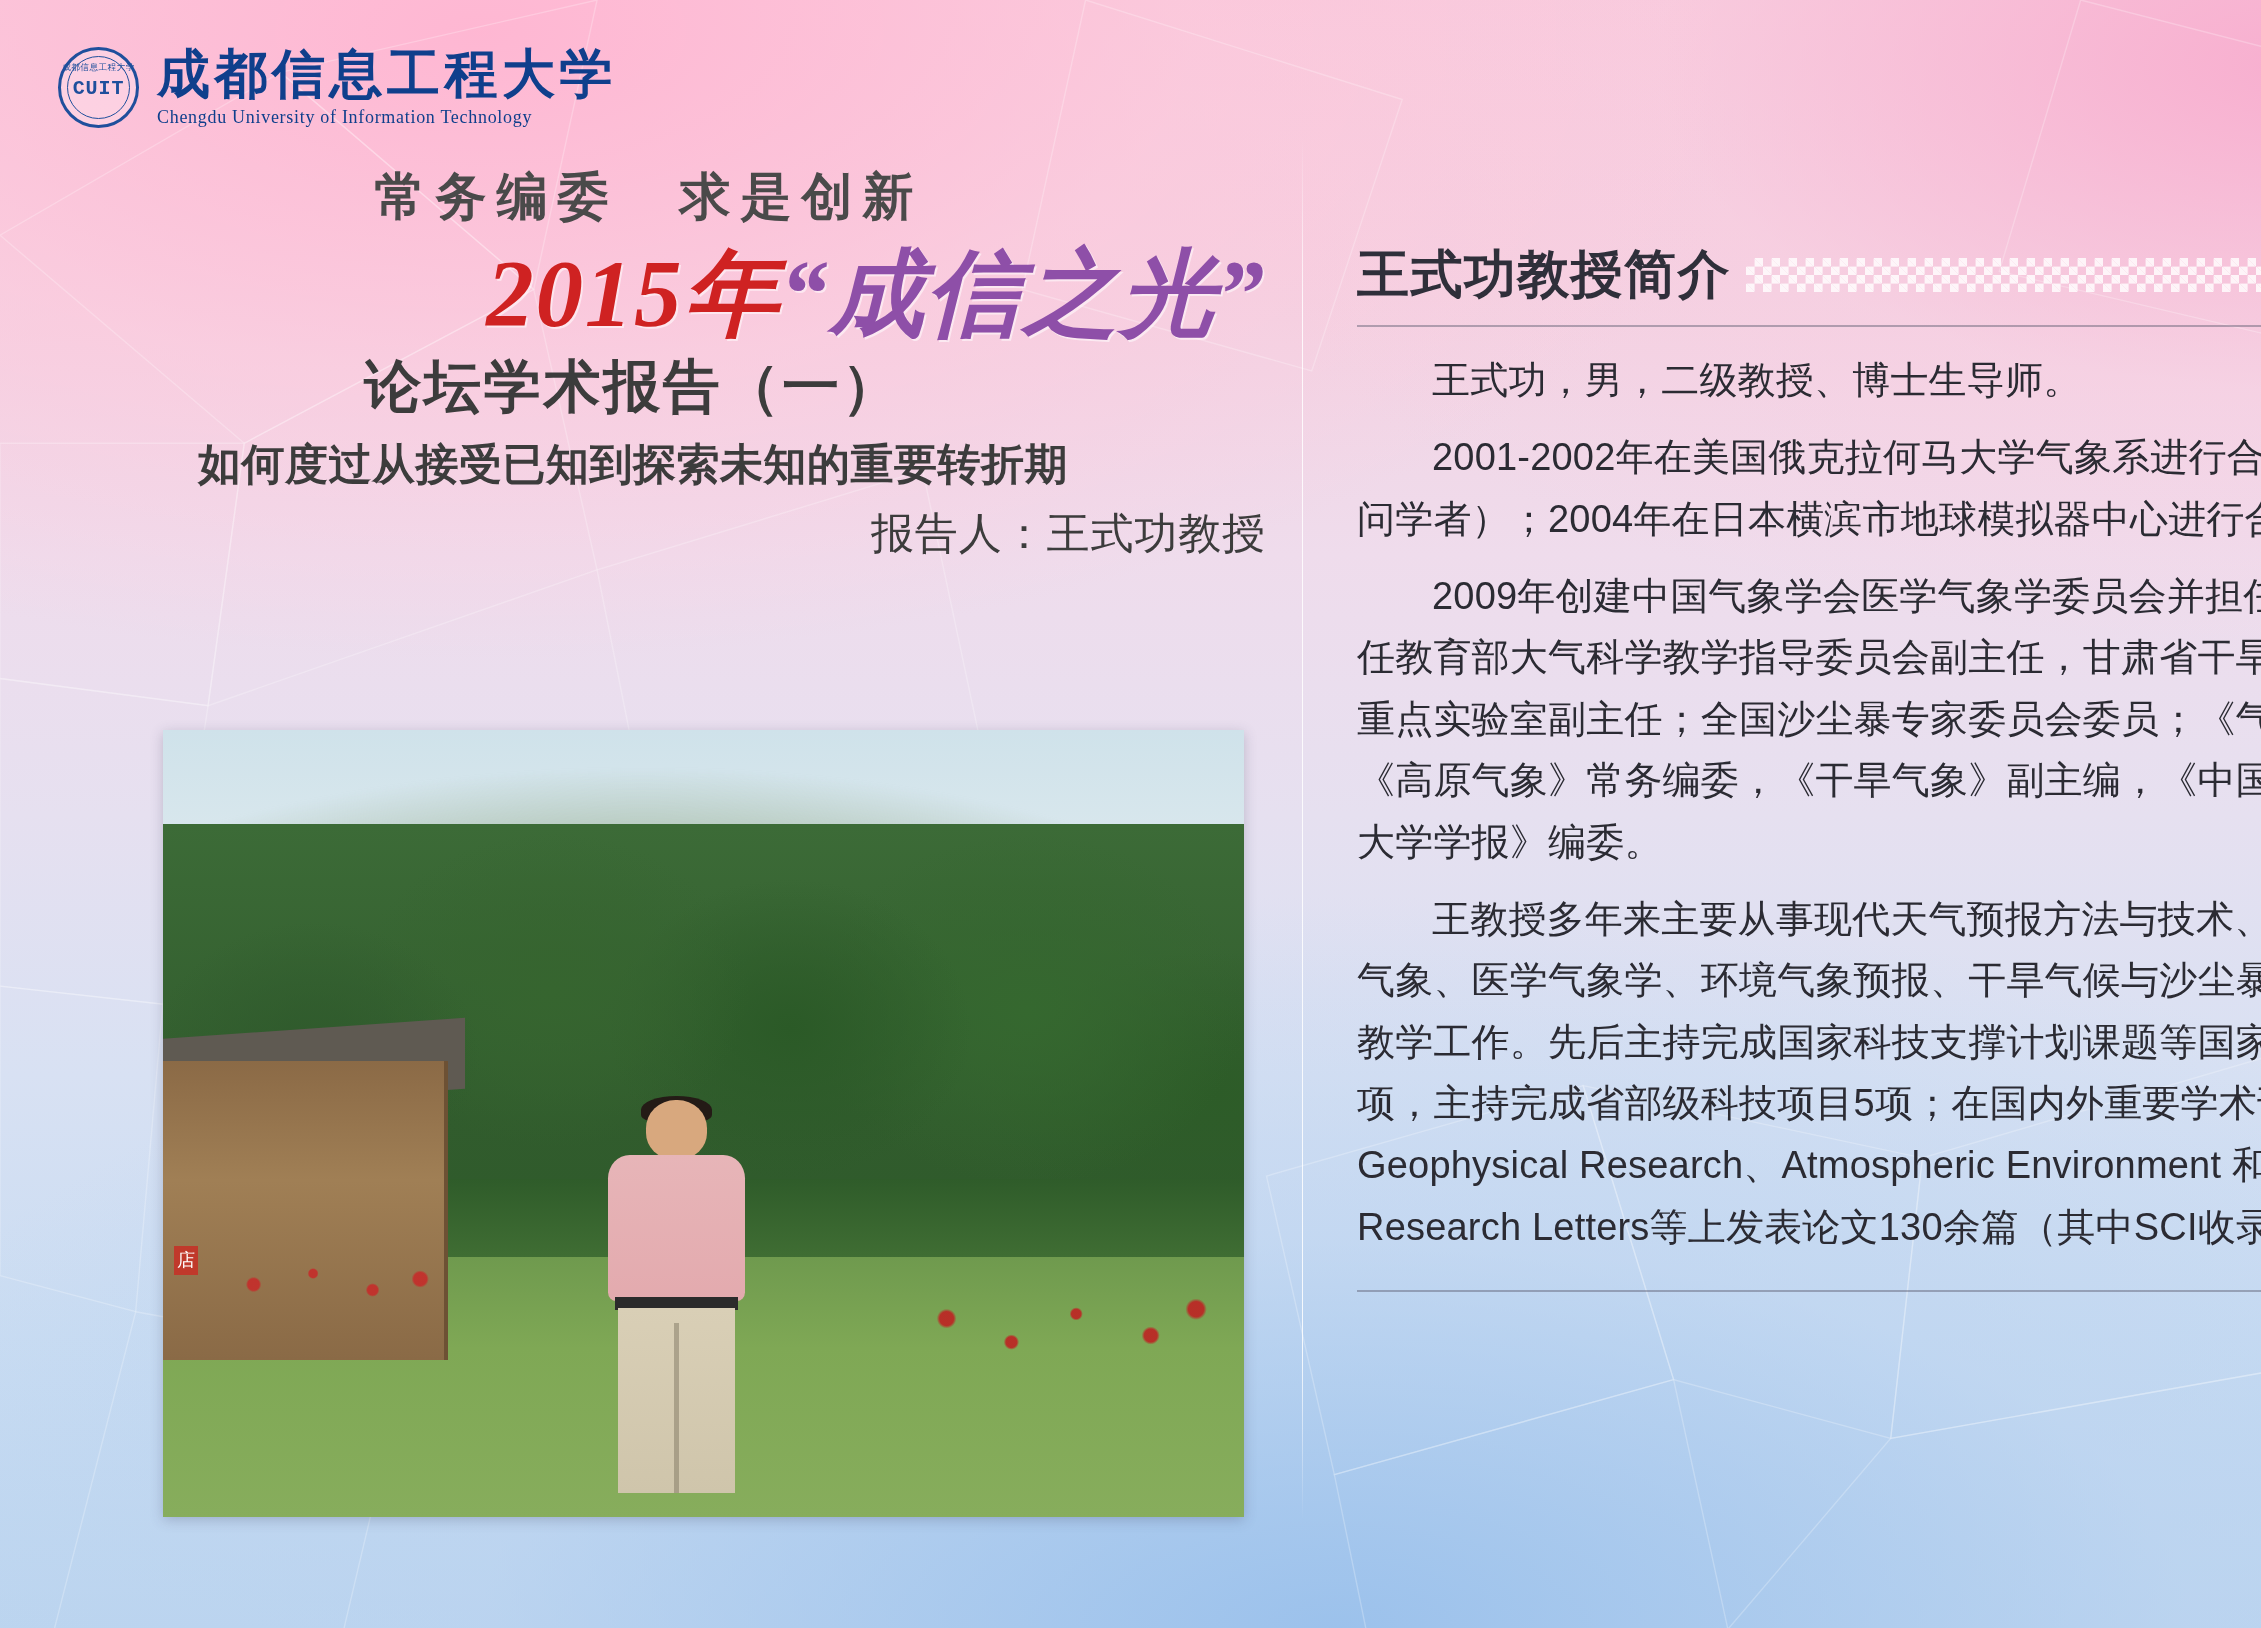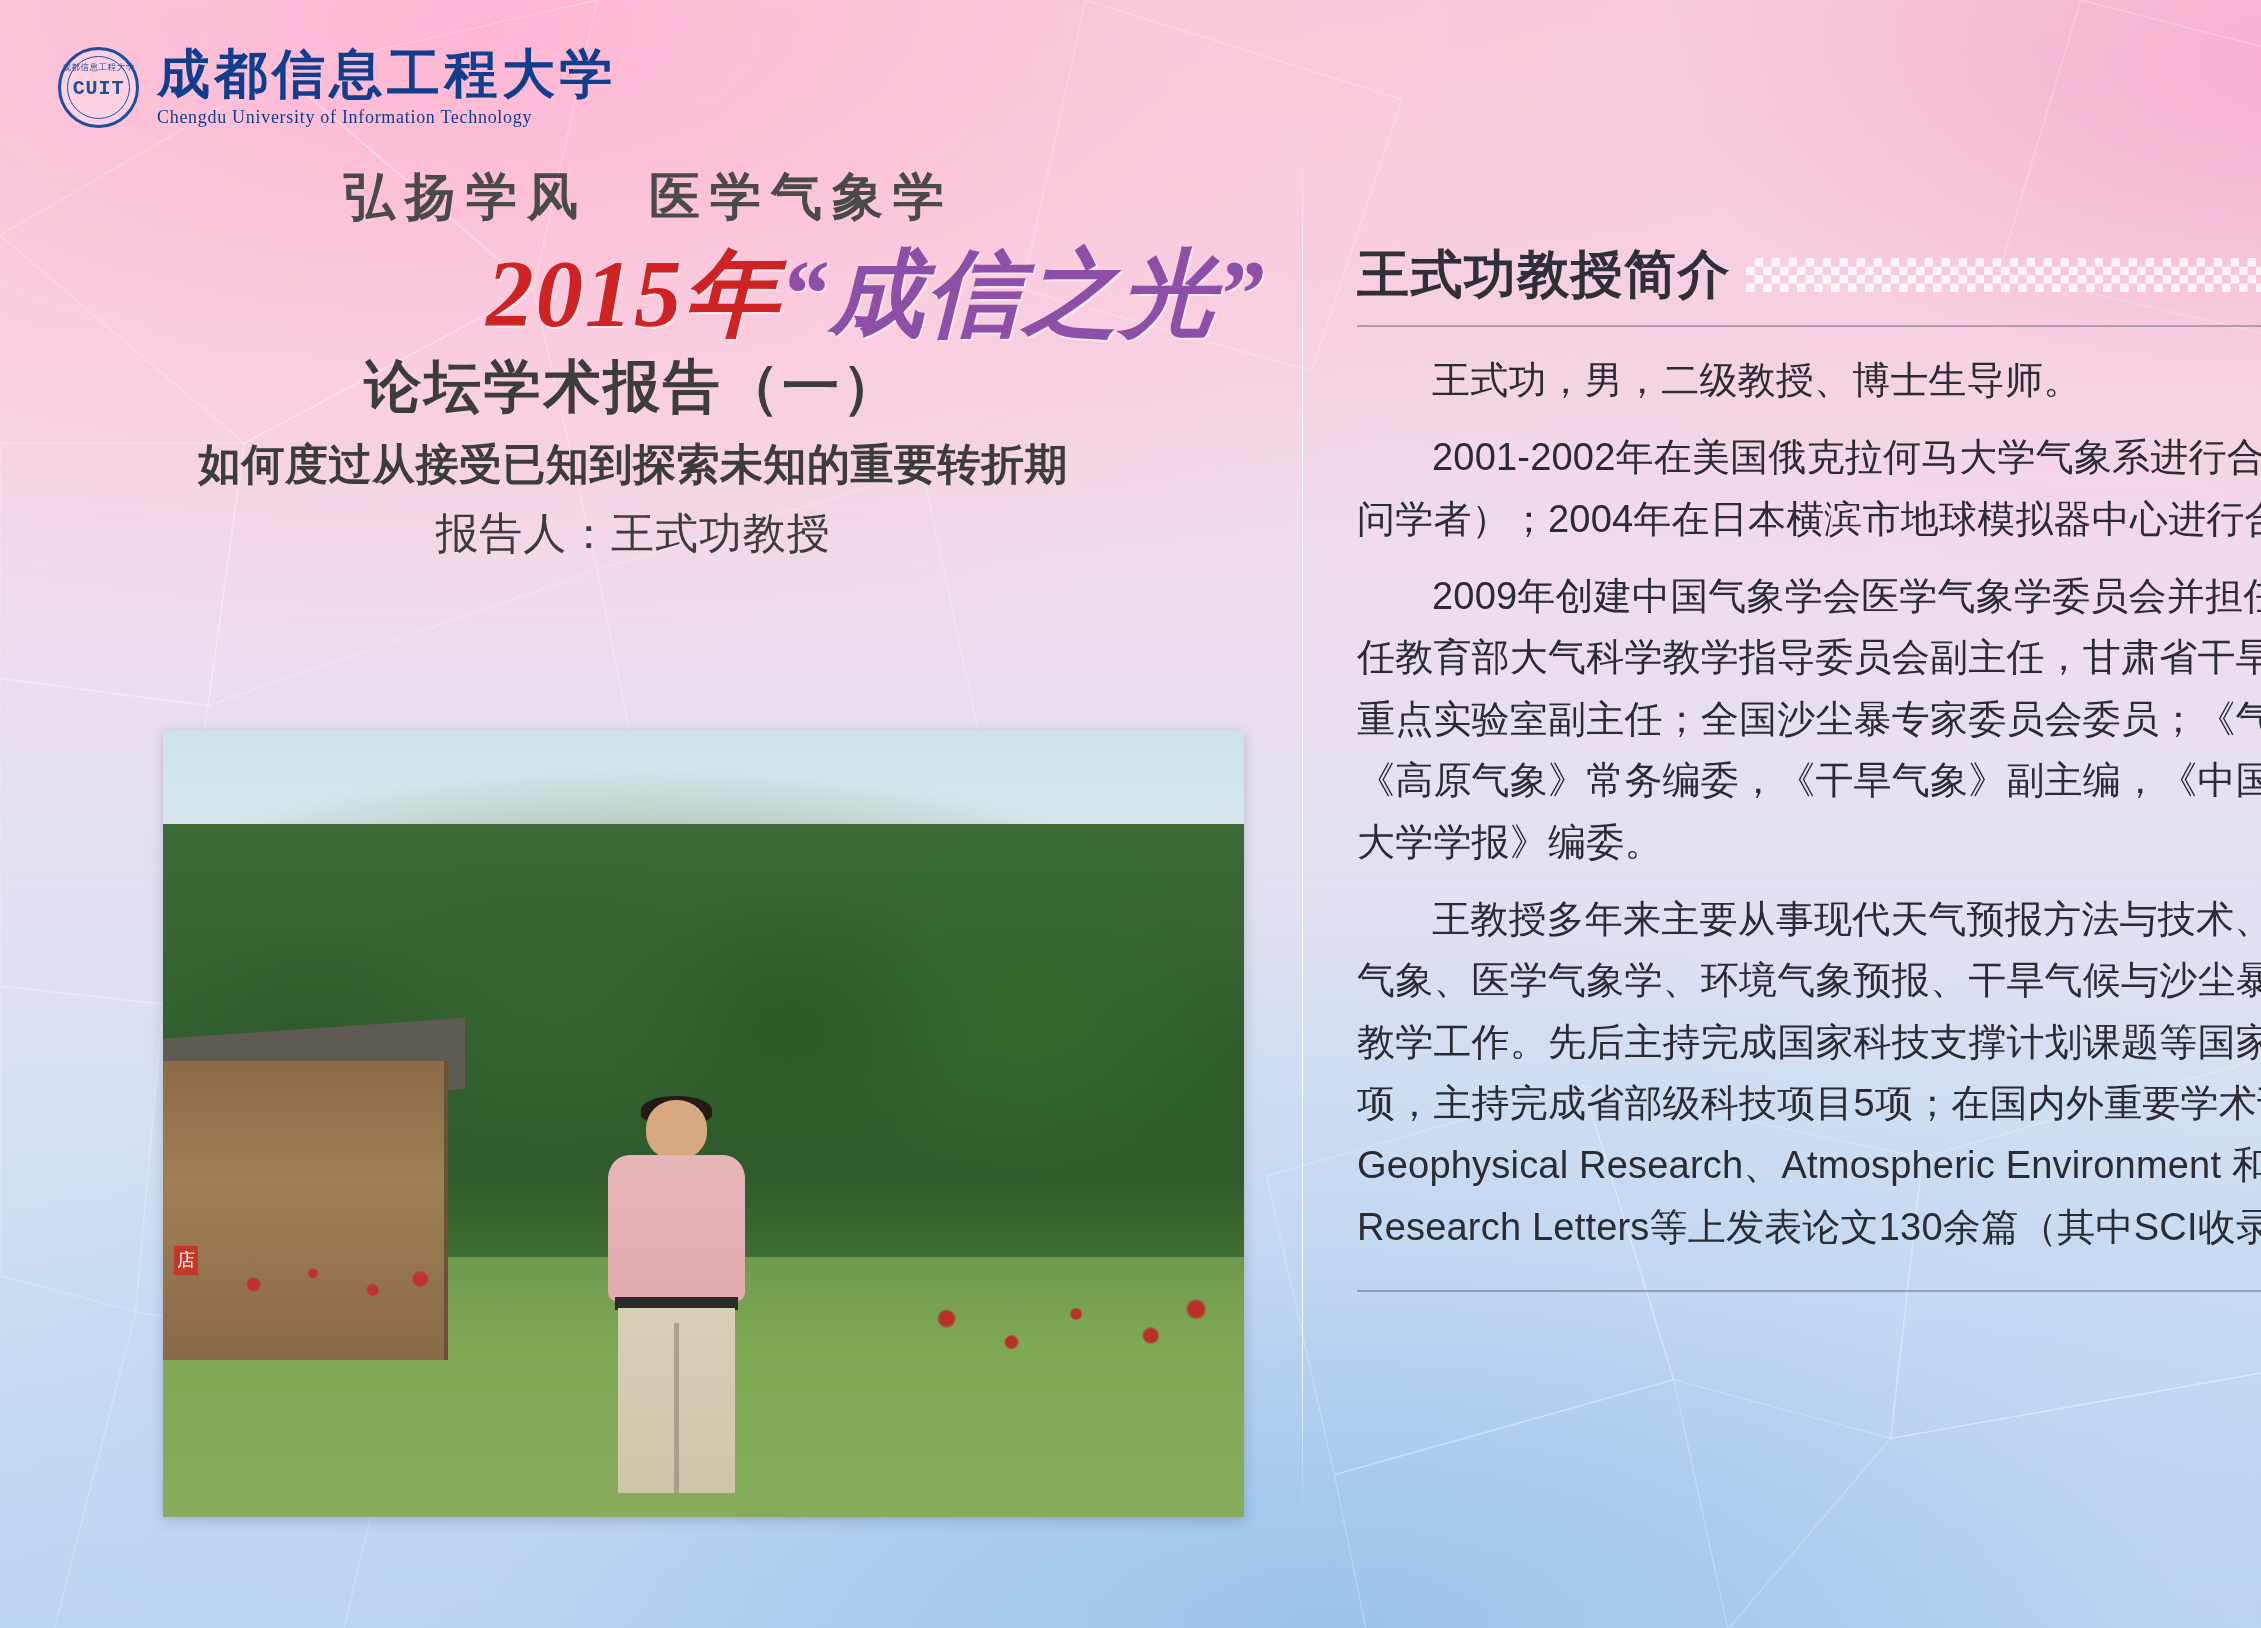--- a/index.html
+++ b/index.html
@@ -150,20 +150,21 @@
     font-weight: bold;
     color: #3c3c3c;
     letter-spacing: 0.5px;
   }
   .speaker {
     margin-top: 11.8px;
     font-family: Liberation Serif, serif;
     font-size: 43px;
     color: #3c3c3c;
     letter-spacing: 0.9px;
+    text-align: right;
   }
 
   
   .photo {
     position: absolute;
     left: 163px;
     top: 730px;
     width: 1081px;
     height: 787px;
     overflow: hidden;
@@ -352,21 +353,21 @@
       <div class="seal-arc">成都信息工程大学</div>
       <div class="seal-text">CUIT</div>
     </div>
     <div class="logo-text">
       <div class="logo-cn">成都信息工程大学</div>
       <div class="logo-en">Chengdu University of Information Technology</div>
     </div>
   </div>
 
   <div class="left-col">
-    <div class="slogan">弘扬学风　医学气象学</div>
+    <div class="slogan">常务编委　求是创新</div>
     <div class="bigtitle">
       <span class="year">2015年</span><span class="name">“成信之光”</span>
     </div>
     <div class="subtitle">论坛学术报告（一）</div>
     <div class="subtitle2">如何度过从接受已知到探索未知的重要转折期</div>
     <div class="speaker">报告人：王式功教授</div>
   </div>
 
   <div class="photo" title="">
     <div class="ph-sky"></div>

